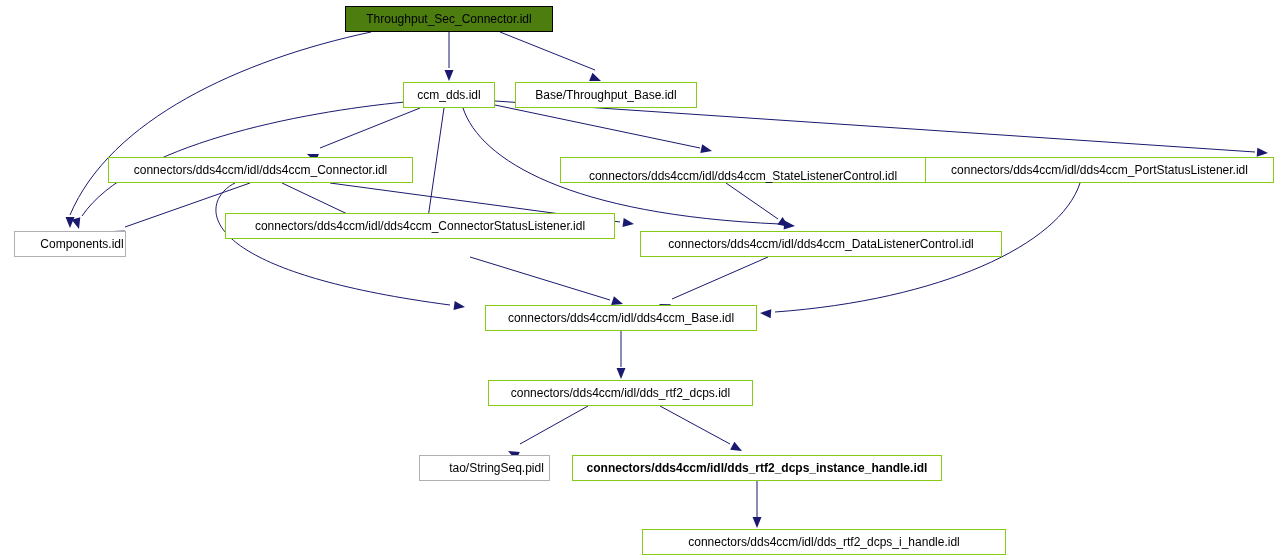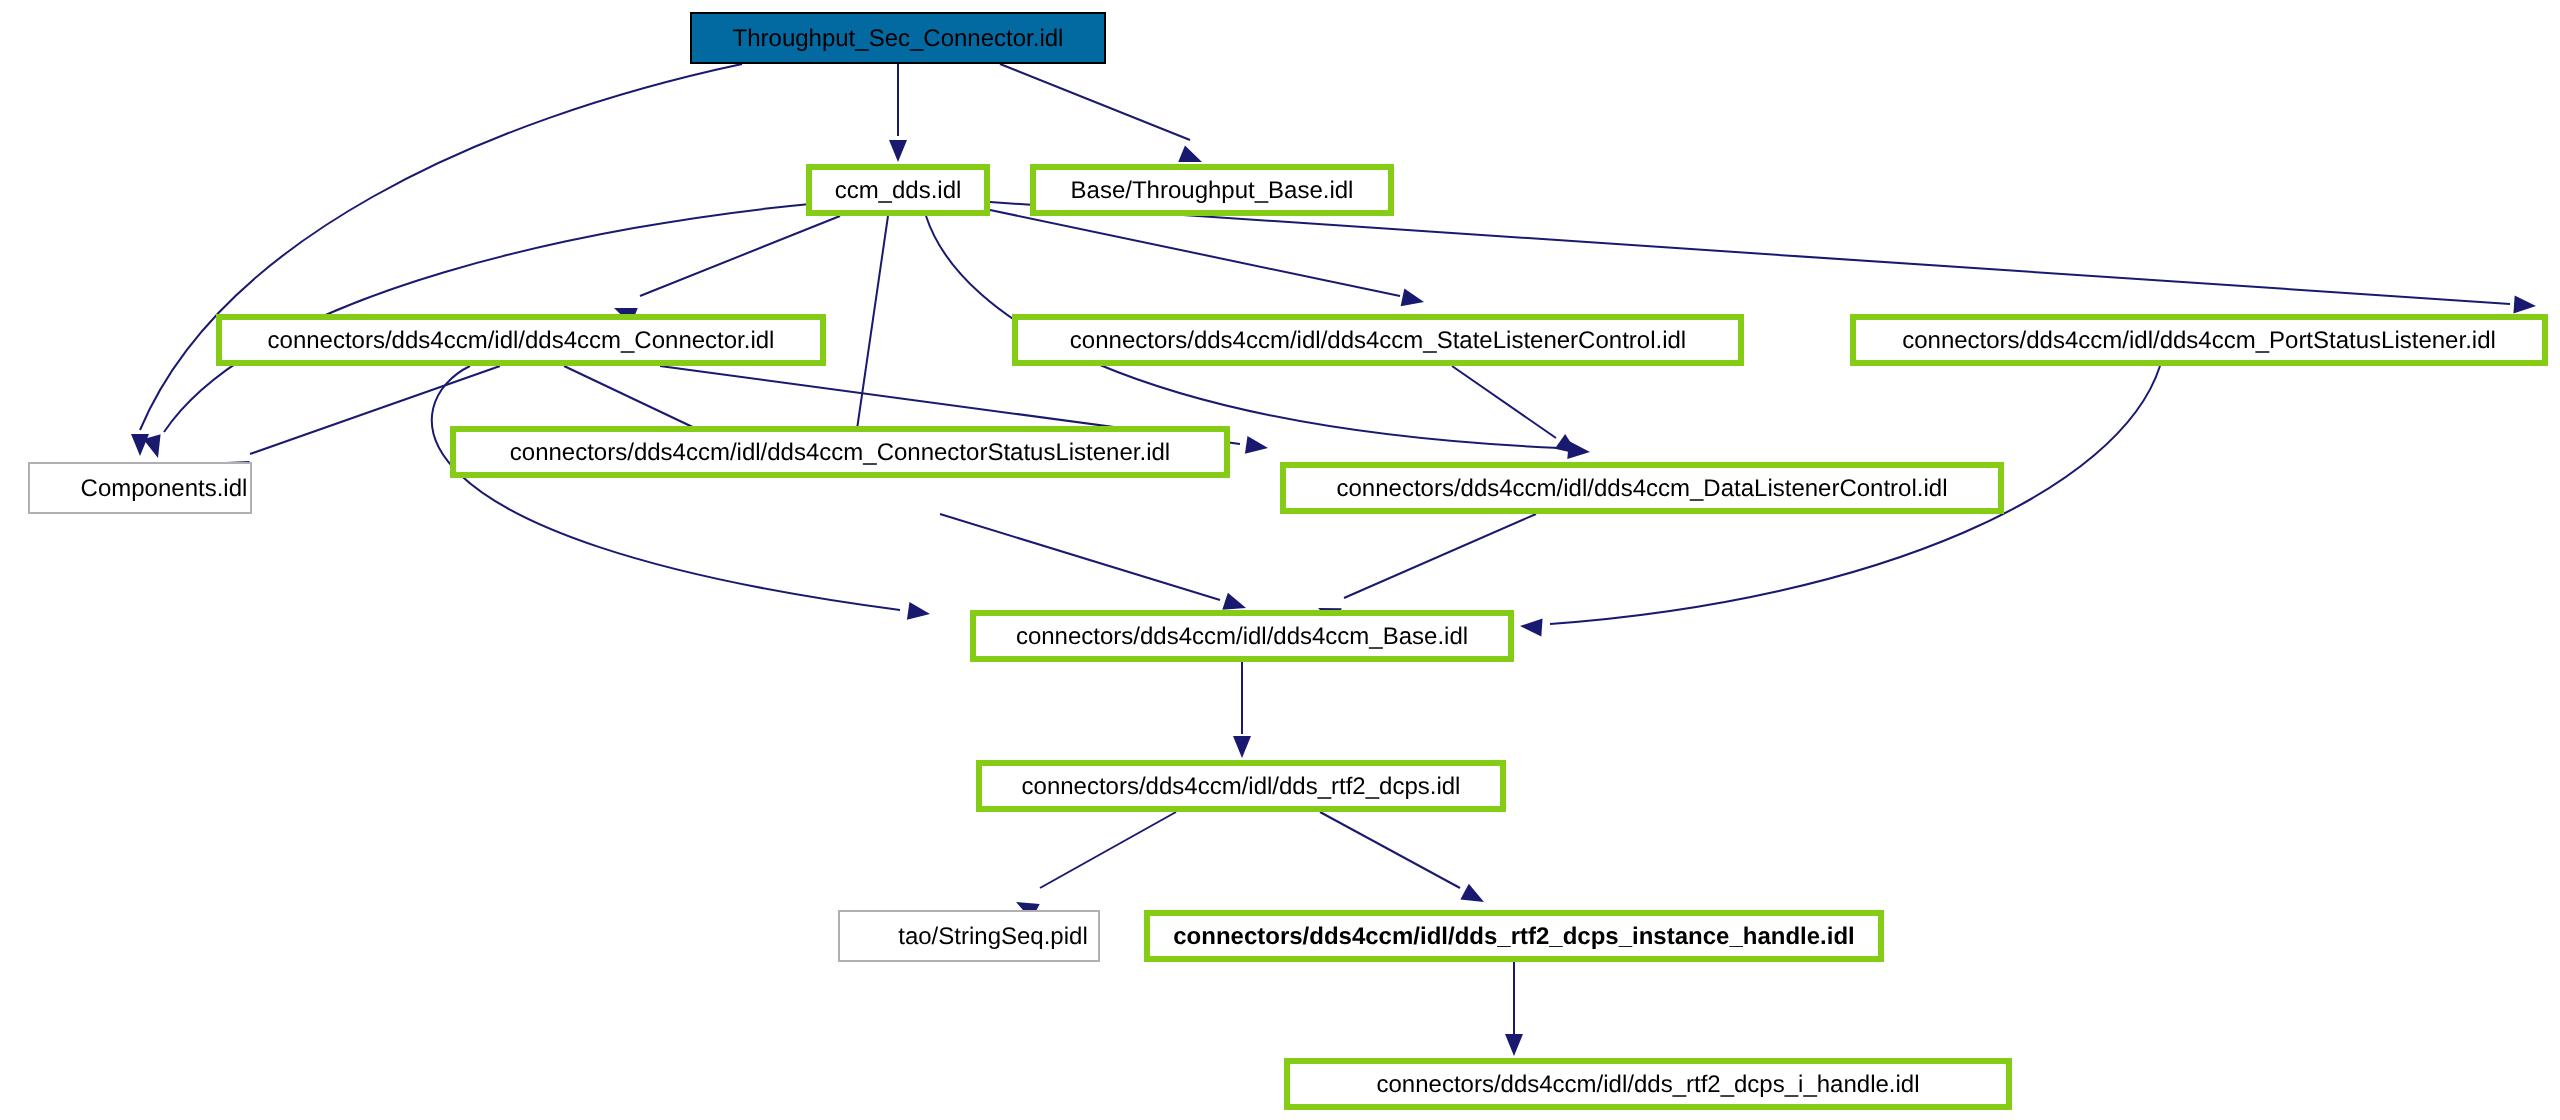--- a/index.html
+++ b/index.html
@@ -22,33 +22,33 @@
     width: 1280px;
     height: 560px;
   }
   .node {
     position: absolute;
     box-sizing: border-box;
     display: flex;
     align-items: center;
     justify-content: center;
     background: #ffffff;
-    border: 3px solid #84cc16;
+    border: 1px solid #84cc16;
     white-space: nowrap;
     z-index: 5;
   }
   .node .node-label {
     font-family: "Liberation Sans", sans-serif;
     font-size: 12px;
     color: #000000;
     line-height: 1;
     letter-spacing: 0px;
   }
   .node.root {
-    background: #0369a1;
+    background: #4d7c0f;
     border: 1px solid #000000;
   }
   .node.leaf {
     background: #ffffff;
     border: 1px solid #b0b0b0;
     padding-left: 24px;
   }
 </style>
 </head>
 <body>
@@ -110,21 +110,21 @@
       </div>
       <div class="node" style="left: 403px; top: 82px; width: 92px; height: 26px;">
         <span class="node-label">ccm_dds.idl</span>
       </div>
       <div class="node" style="left: 515px; top: 82px; width: 182px; height: 26px; text-align: center;">
         <span class="node-label">Base/Throughput_Base.idl</span>
       </div>
       <div class="node" style="left: 108px; top: 157px; width: 305px; height: 26px;">
         <span class="node-label">connectors/dds4ccm/idl/dds4ccm_Connector.idl</span>
       </div>
-      <div class="node" style="left: 506px; top: 157px; width: 366px; height: 26px;">
+      <div class="node" style="left: 560px; top: 157px; width: 366px; height: 26px; align-items: flex-end;">
         <span class="node-label">connectors/dds4ccm/idl/dds4ccm_StateListenerControl.idl</span>
       </div>
       <div class="node" style="left: 925px; top: 157px; width: 349px; height: 26px;">
         <span class="node-label">connectors/dds4ccm/idl/dds4ccm_PortStatusListener.idl</span>
       </div>
       <div class="node leaf" style="left: 14px; top: 231px; width: 112px; height: 26px;">
         <span class="node-label">Components.idl</span>
       </div>
       <div class="node" style="left: 225px; top: 213px; width: 390px; height: 26px;">
         <span class="node-label">connectors/dds4ccm/idl/dds4ccm_ConnectorStatusListener.idl</span>

